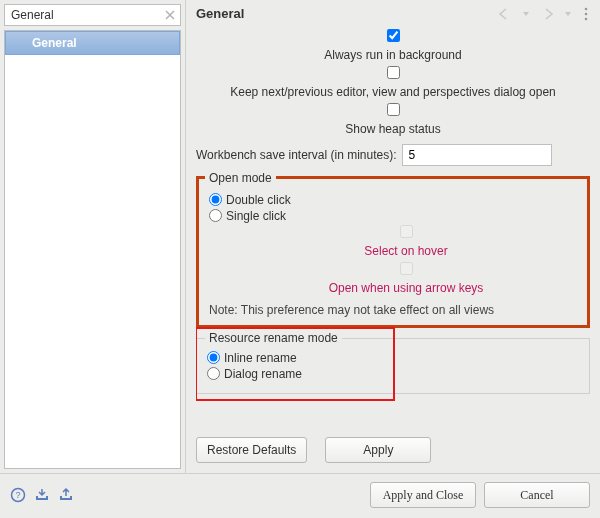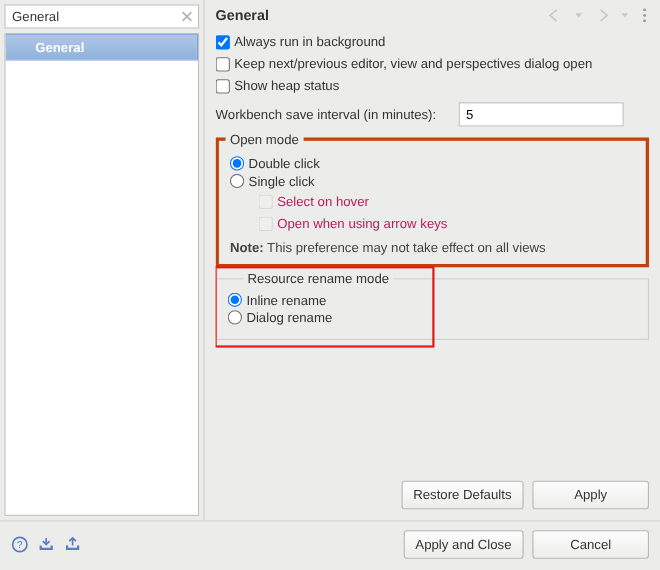--- a/index.html
+++ b/index.html
@@ -96,28 +96,29 @@
 .settings-body {
   flex: 1;
   overflow: auto;
 }
 .check-row {
   display: flex;
   align-items: center;
   gap: 4px;
   margin: 2px 0;
   line-height: 18px;
+  flex-direction: column;
 }
 .check-row input[type=checkbox] {
   width: 13px; height: 13px;
 }
 .interval-row {
   display: flex;
   align-items: center;
-  gap: 20px;
+  gap: 5px;
   margin-top: 6px;
 }
 .interval-row input[type=text] {
   width: 150px;
   height: 22px;
   border: 1px solid #bfbfbf;
   background: #fff;
   padding: 2px 6px;
   font-size: 12px;
   font-family: inherit;
@@ -150,52 +151,52 @@
 .sub-checks {
   margin-left: 26px;
   margin-top: 2px;
 }
 .sub-checks .check-row label { color: #be185d; }
 .sub-checks input[type=checkbox] { opacity: 0.6; }
 .note-row {
   margin-top: 6px;
   color: #444;
 }
-.note-row b { font-weight: bold; }
+.note-row b { font-weight: normal; }
 
 .rename-fieldset {
   border: 1px solid #cfcfcd;
   margin-top: 10px;
   padding: 0;
   position: relative;
   background: #ececea;
 }
 .rename-legend {
   position: absolute;
   top: -8px;
-  left: 24px;
+  left: 8px;
   background: #ececea;
   padding: 0 4px;
 }
 .rename-content {
   padding: 10px 10px 10px 10px;
 }
 .red-outline {
   position: absolute;
   top: -12px;
   left: -2px;
   width: 200px;
   height: 74px;
   border: 2px solid #e21a1a;
   pointer-events: none;
 }
 .mid-button-row {
   display: flex;
-  justify-content: flex-end;
-  gap: 8px;
+  justify-content: flex-start;
+  gap: 18px;
   padding: 0 0 4px 0;
 }
 .btn {
   min-width: 106px;
   height: 26px;
   border: 1px solid #b8b8b8;
   background: linear-gradient(#fdfdfd, #ededec);
   border-radius: 3px;
   font-size: 12px;
   font-family: inherit;
@@ -213,20 +214,21 @@
 .help-icons {
   display: flex;
   gap: 8px;
   align-items: center;
   color: #5a7dbf;
 }
 .help-icons svg { display: block; }
 .bottom-buttons {
   display: flex;
   gap: 8px;
+  font-family: Liberation Serif, serif;
 }
 </style>
 </head>
 <body>
 
 <div class="main-area">
   <div class="sidebar">
     <div class="search-wrap">
       <input type="text" class="search-input" value="General" style="">
       <span class="clear-icon">

